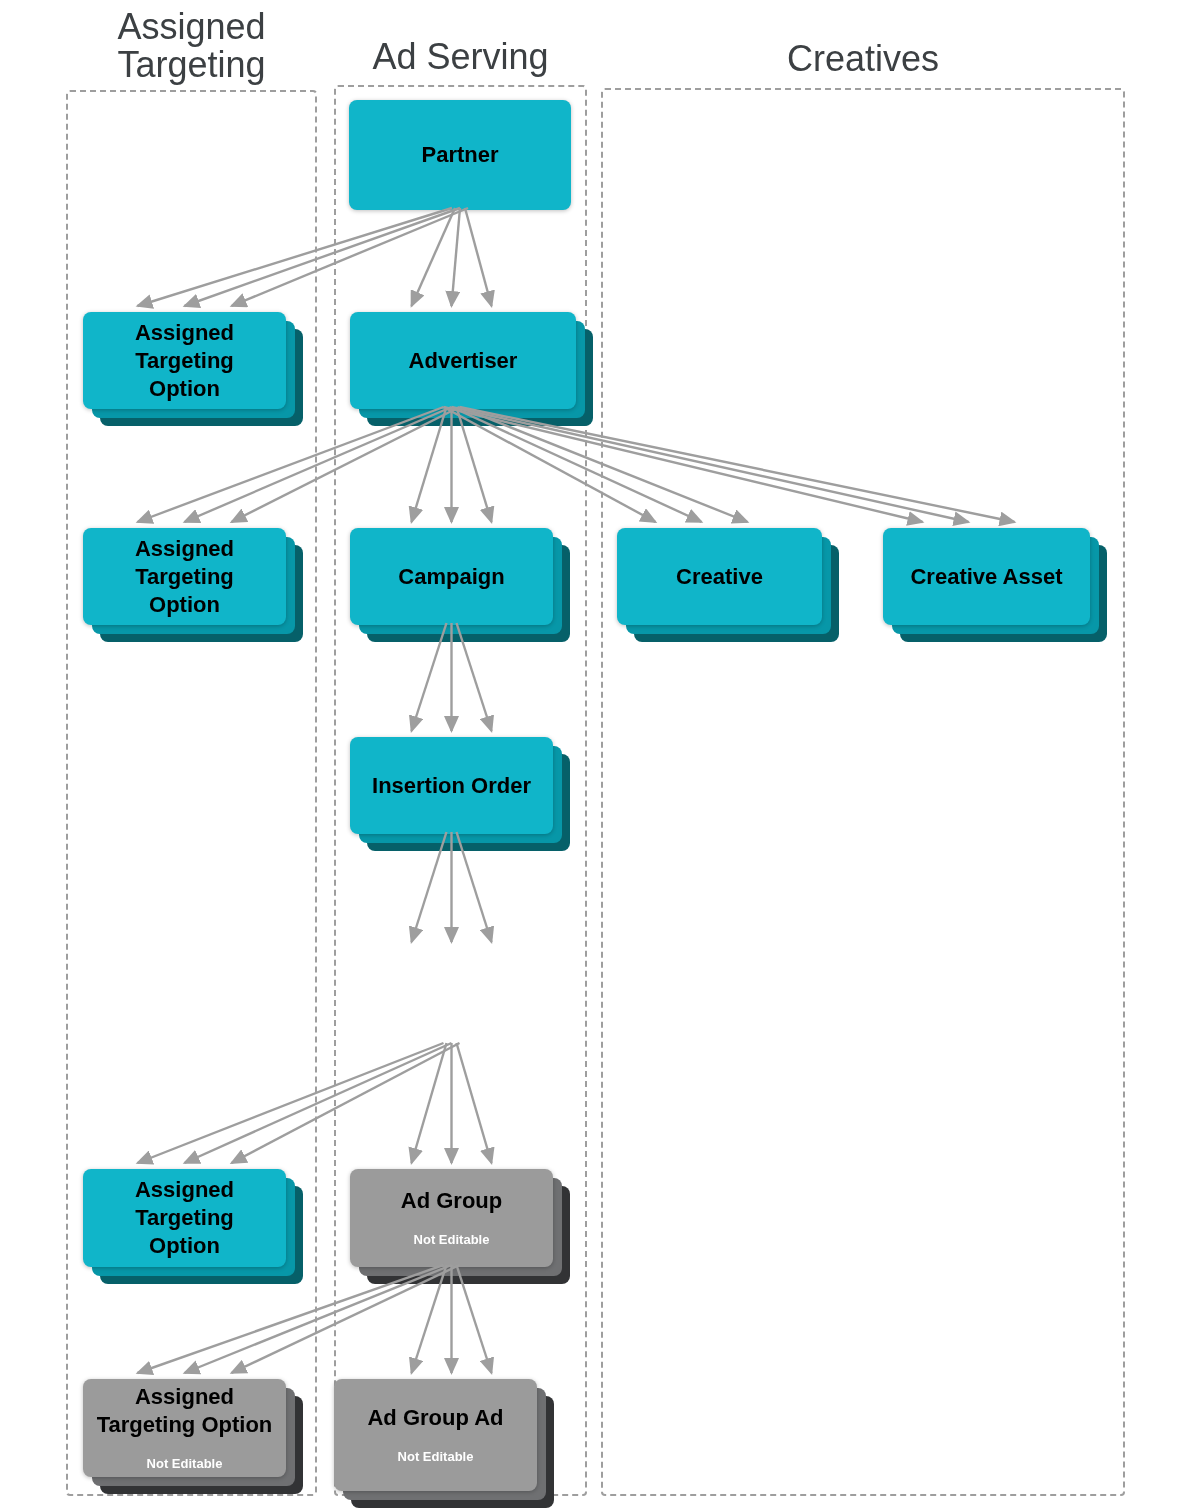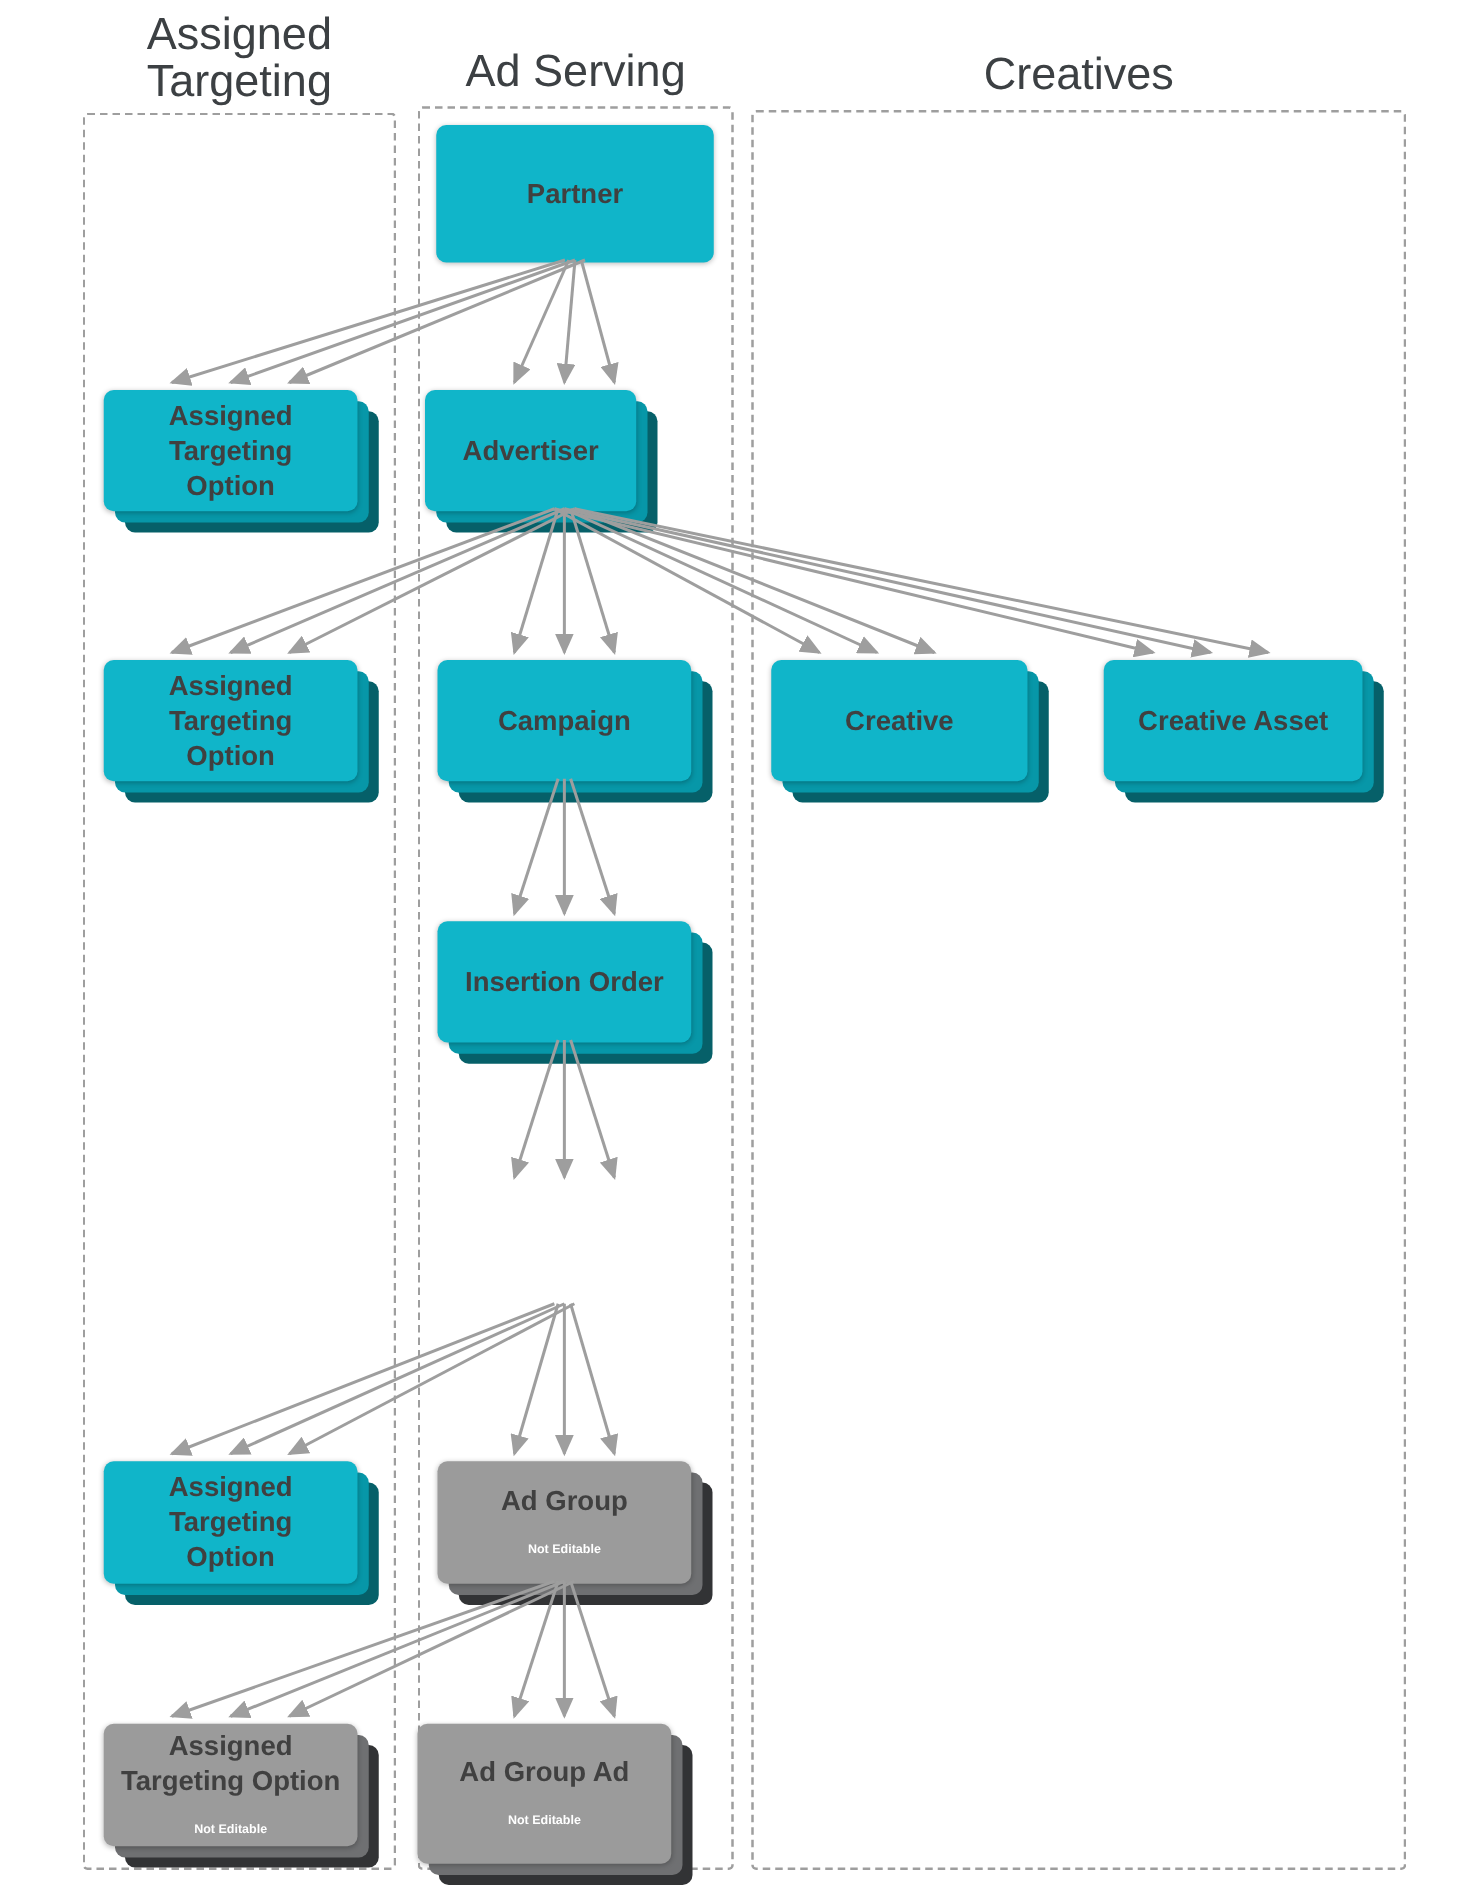--- a/index.html
+++ b/index.html
@@ -42,25 +42,25 @@
     border-radius:8px;z-index:1;
   }
   .node.cyan .face{background:var(--cyan);}
   .node.cyan.stacked::after{background:var(--cyan-mid);}
   .node.cyan.stacked::before{background:var(--cyan-dark);}
   .node.gray .face{background:var(--gray);}
   .node.gray.stacked::after{background:var(--gray-mid);}
   .node.gray.stacked::before{background:var(--gray-dark);}
 
   .label{
-    color:#404040;font-weight:bold;font-size:22px;line-height:28px;
+    color:#000000;font-weight:bold;font-size:22px;line-height:28px;
     text-align:center;white-space:pre-line;
   }
   .sublabel{
-    color:#fff;font-weight:bold;font-size:10px;line-height:18px;
+    color:#fff;font-weight:bold;font-size:13px;line-height:18px;
     text-align:center;margin-top:16px;
   }
   #edges-layer{
     position:absolute;left:0;top:0;width:1184px;height:1508px;
     z-index:3;pointer-events:none;
   }
 </style>
 </head>
 <body>
 
@@ -81,21 +81,21 @@
   </div>
 
   <div class="node cyan stacked" style="left: 83px; top: 312px; width: 203px; height: 97px;">
     <div class="face">
       <span class="label">Assigned
 Targeting
 Option</span>
     </div>
   </div>
 
-  <div class="node cyan stacked" style="left: 340px; top: 312px; width: 169px; height: 97px;">
+  <div class="node cyan stacked" style="left: 350px; top: 312px; width: 195px; height: 97px; padding-left: 31px;">
     <div class="face">
       <span class="label">Advertiser</span>
     </div>
   </div>
 
   <div class="node cyan stacked" style="left: 83px; top: 528px; width: 203px; height: 97px;">
     <div class="face">
       <span class="label">Assigned
 Targeting
 Option</span>

